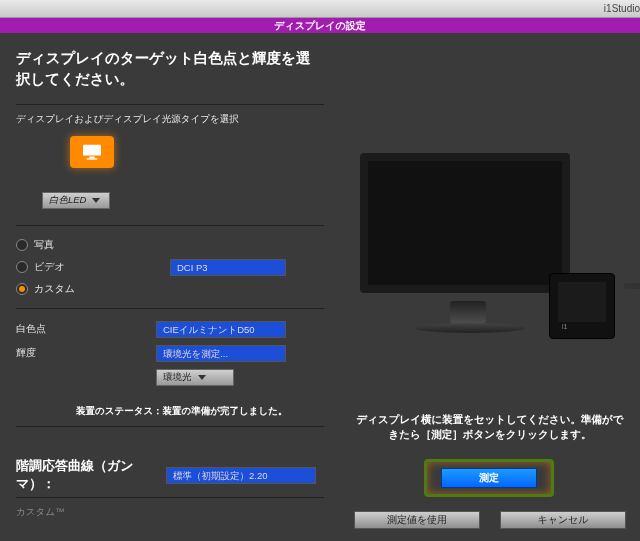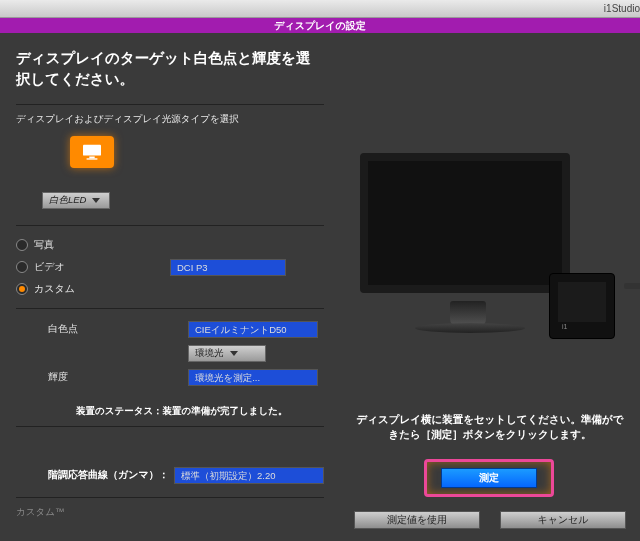--- a/index.html
+++ b/index.html
@@ -101,21 +101,21 @@
     width: 12px; height: 12px; border-radius: 50%;
     border: 1px solid #888; background: #2a2a2a;
     display: inline-block; position: relative;
     cursor: pointer;
   }
   .radio.checked::after{
     content:""; position:absolute; inset:2px;
     border-radius:50%; background:#ff8a00;
   }
   .field-row {
-    display: flex; align-items: center; height: 24px; margin-left: 32px;
+    display: flex; align-items: center; height: 24px;
   }
   .field-label { width: 140px; font-size: 10px; }
   .textfield {
     background: #1d4ed8;
     border: 1px solid #555;
     color: #ddd;
     font-size: 9.5px;
     height: 17px; line-height: 15px;
     padding: 0 6px;
     min-width: 130px;
@@ -169,21 +169,21 @@
     background:#333; border-radius:2px;
   }
   .bottom-msg {
     position:absolute; bottom:98px; left:14px; right:14px;
     font-size:10.5px; text-align:center; color:#fff; font-weight:bold;
     line-height:1.5;
   }
   .measure-wrap{
     position:absolute; bottom:44px; left:84px;
     width:130px; height:38px;
-    border:3px solid #ec4899; border-radius:4px;
+    border:3px solid #4d7c0f; border-radius:4px;
     display:flex; align-items:center; justify-content:center;
     box-shadow: 0 0 10px rgba(255,140,0,.5) inset;
   }
   .measure-btn{
     width:96px; height:20px;
     background: linear-gradient(#1b9bff,#0566ff);
     color:#fff; font-size:10px; font-weight:bold;
     border:1px solid #003a92;
     display:flex; align-items:center; justify-content:center;
     cursor:pointer;
@@ -246,37 +246,37 @@
       <span>カスタム</span>
     </div>
 
     <div class="hr"></div>
 
     <div class="field-row">
       <span class="field-label">白色点</span>
       <span class="textfield">CIEイルミナントD50</span>
     </div>
     <div class="field-row">
+      <span class="field-label">輝度</span>
+      <span class="textfield">環境光を測定...</span>
+    </div>
+    <div class="field-row">
       <span class="field-label"></span>
       <span class="select" style="min-width:78px">
         <span>環境光</span>
         <span class="caret"></span>
       </span>
     </div>
-    <div class="field-row">
-      <span class="field-label">輝度</span>
-      <span class="textfield">環境光を測定...</span>
-    </div>
     <div class="status-line">装置のステータス：装置の準備が完了しました。</div>
 
     <div class="hr"></div>
 
     <div style="height:28px"></div>
     <div class="field-row">
-      <span style="width:150px; font-weight:bold; color:#fff; font-size:10px;">階調応答曲線（ガンマ）：</span>
+      <span style="width:150px; font-weight:bold; color:#fff; font-size:13px;">階調応答曲線（ガンマ）：</span>
       <span class="textfield" style="min-width:150px">標準（初期設定）2.20</span>
     </div>
     <div class="hr" style="margin-top:10px"></div>
     <div class="sec-label" style="color:#888">カスタム™</div>
   </div>
 
   <div class="right">
     <div class="illus">
       <div class="monitor"></div>
       <div class="monitor-stand"></div>

